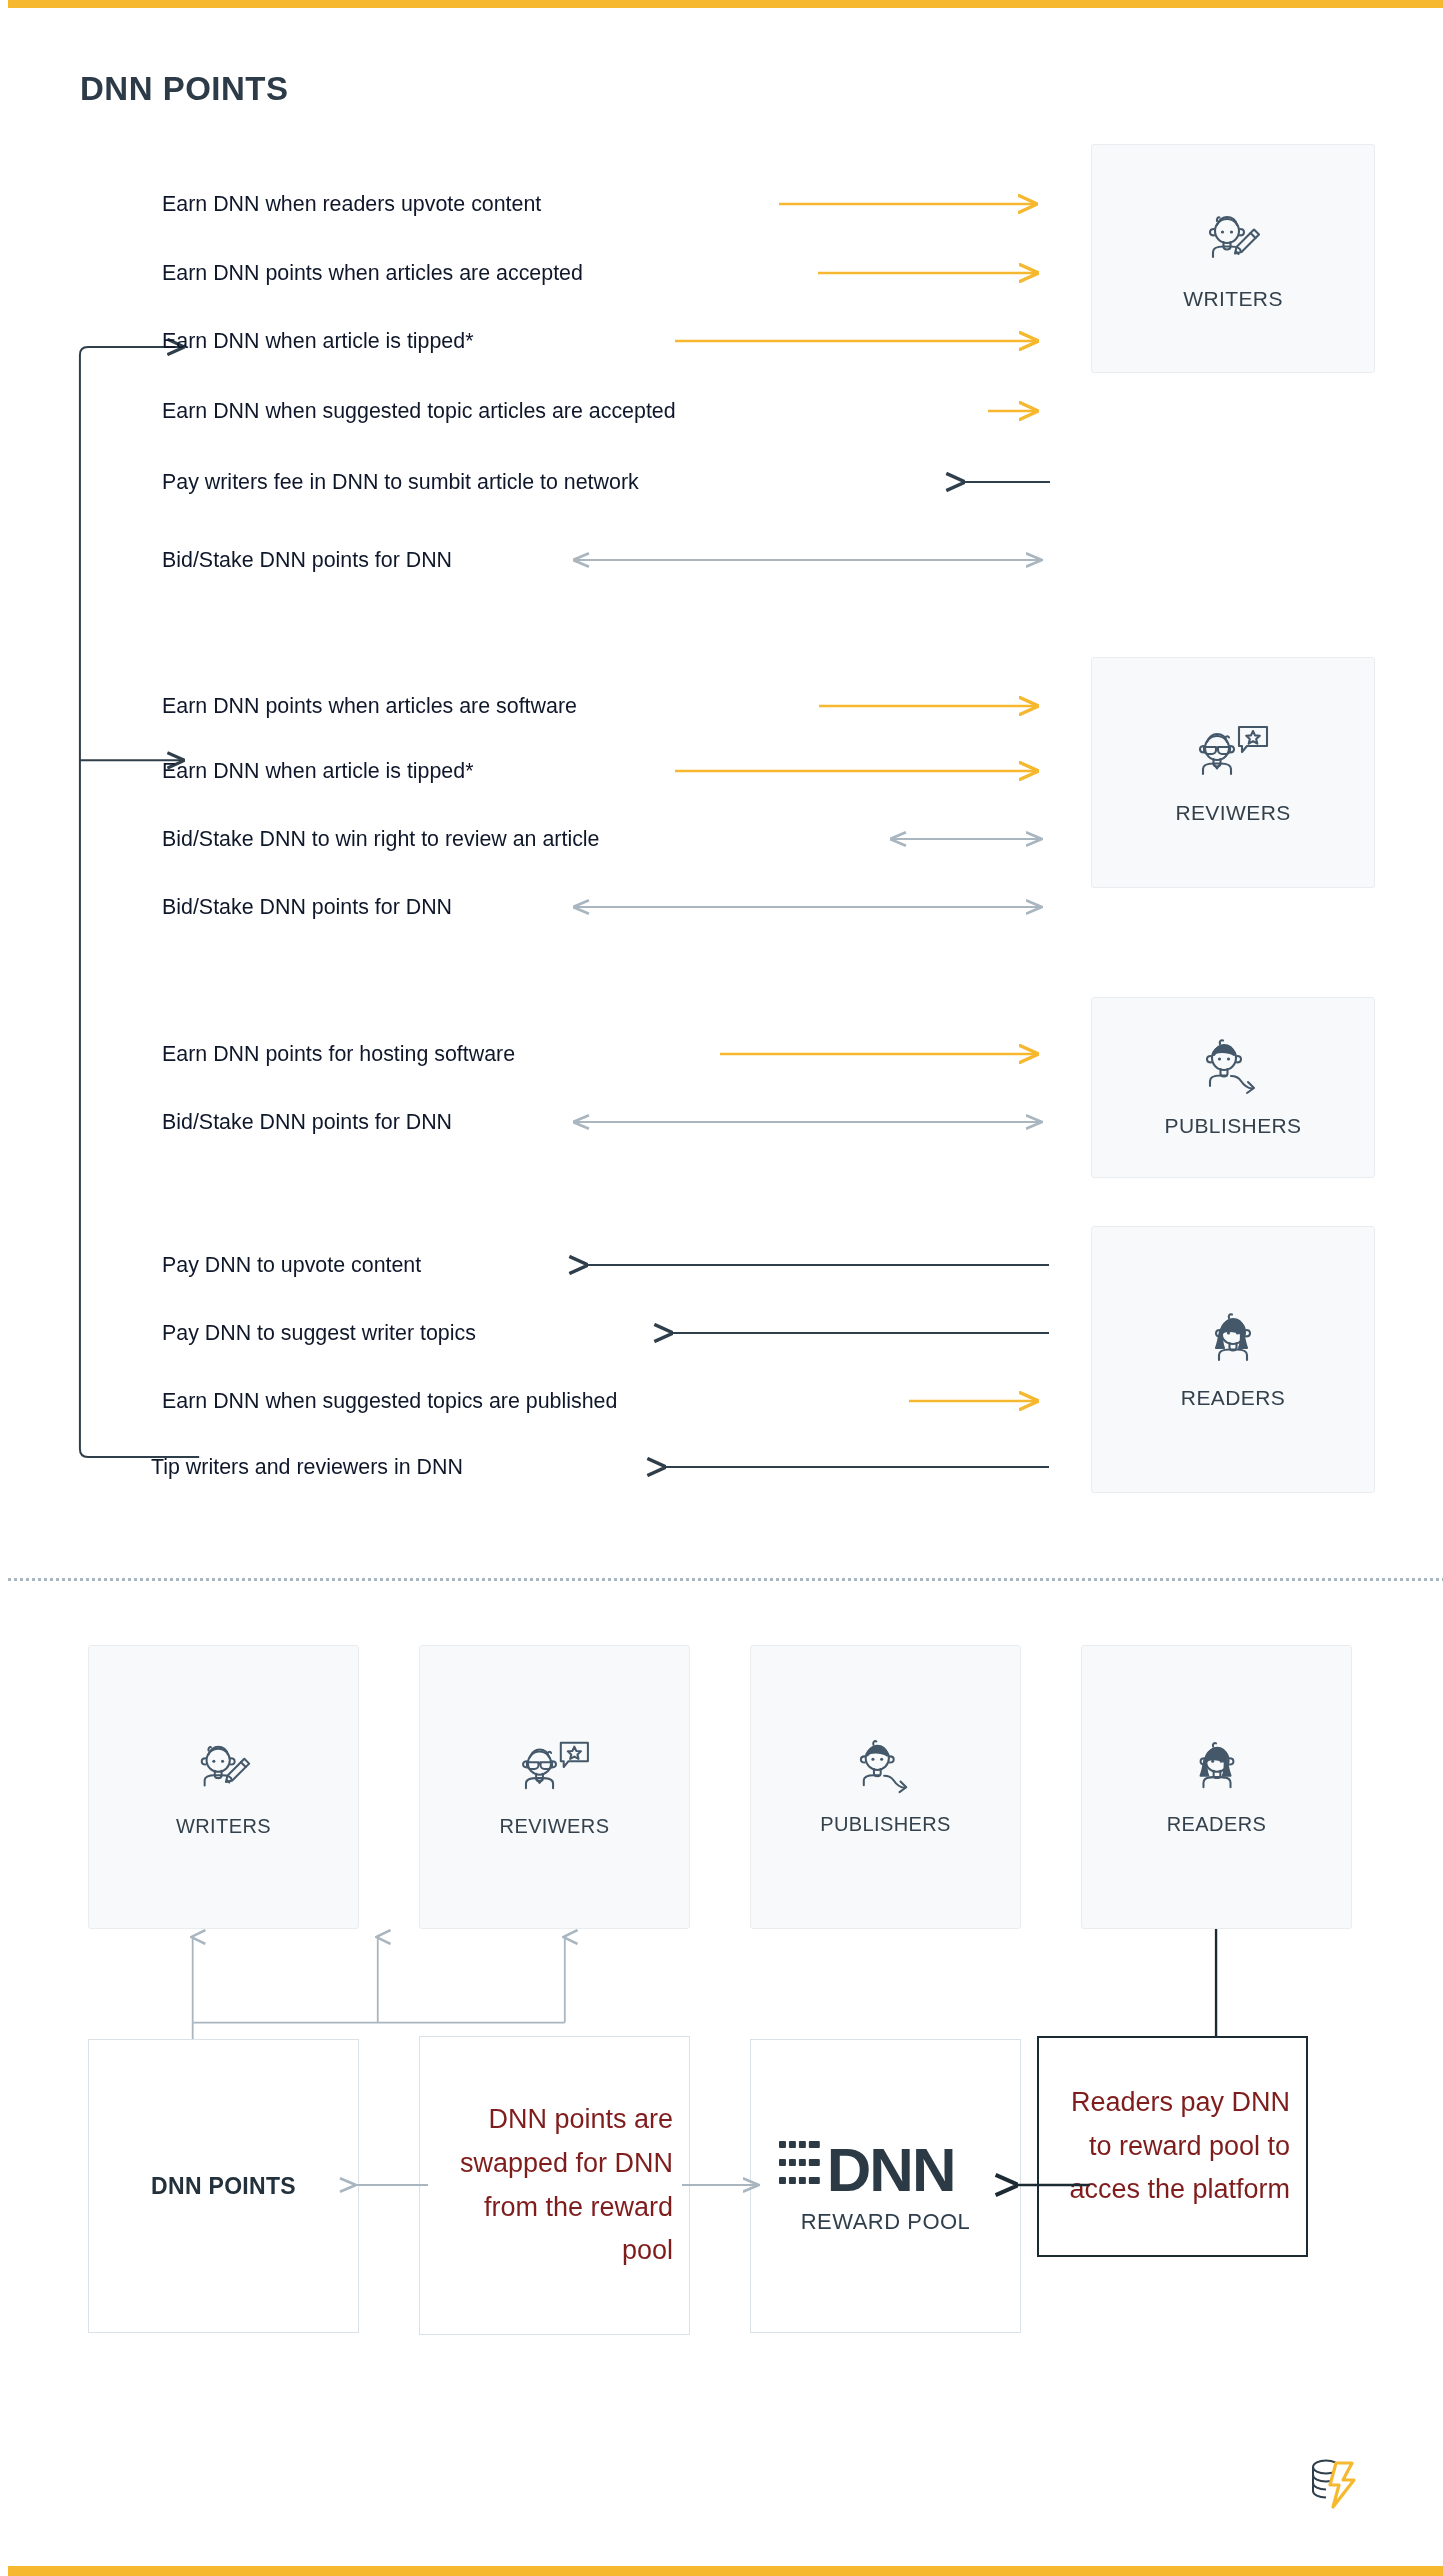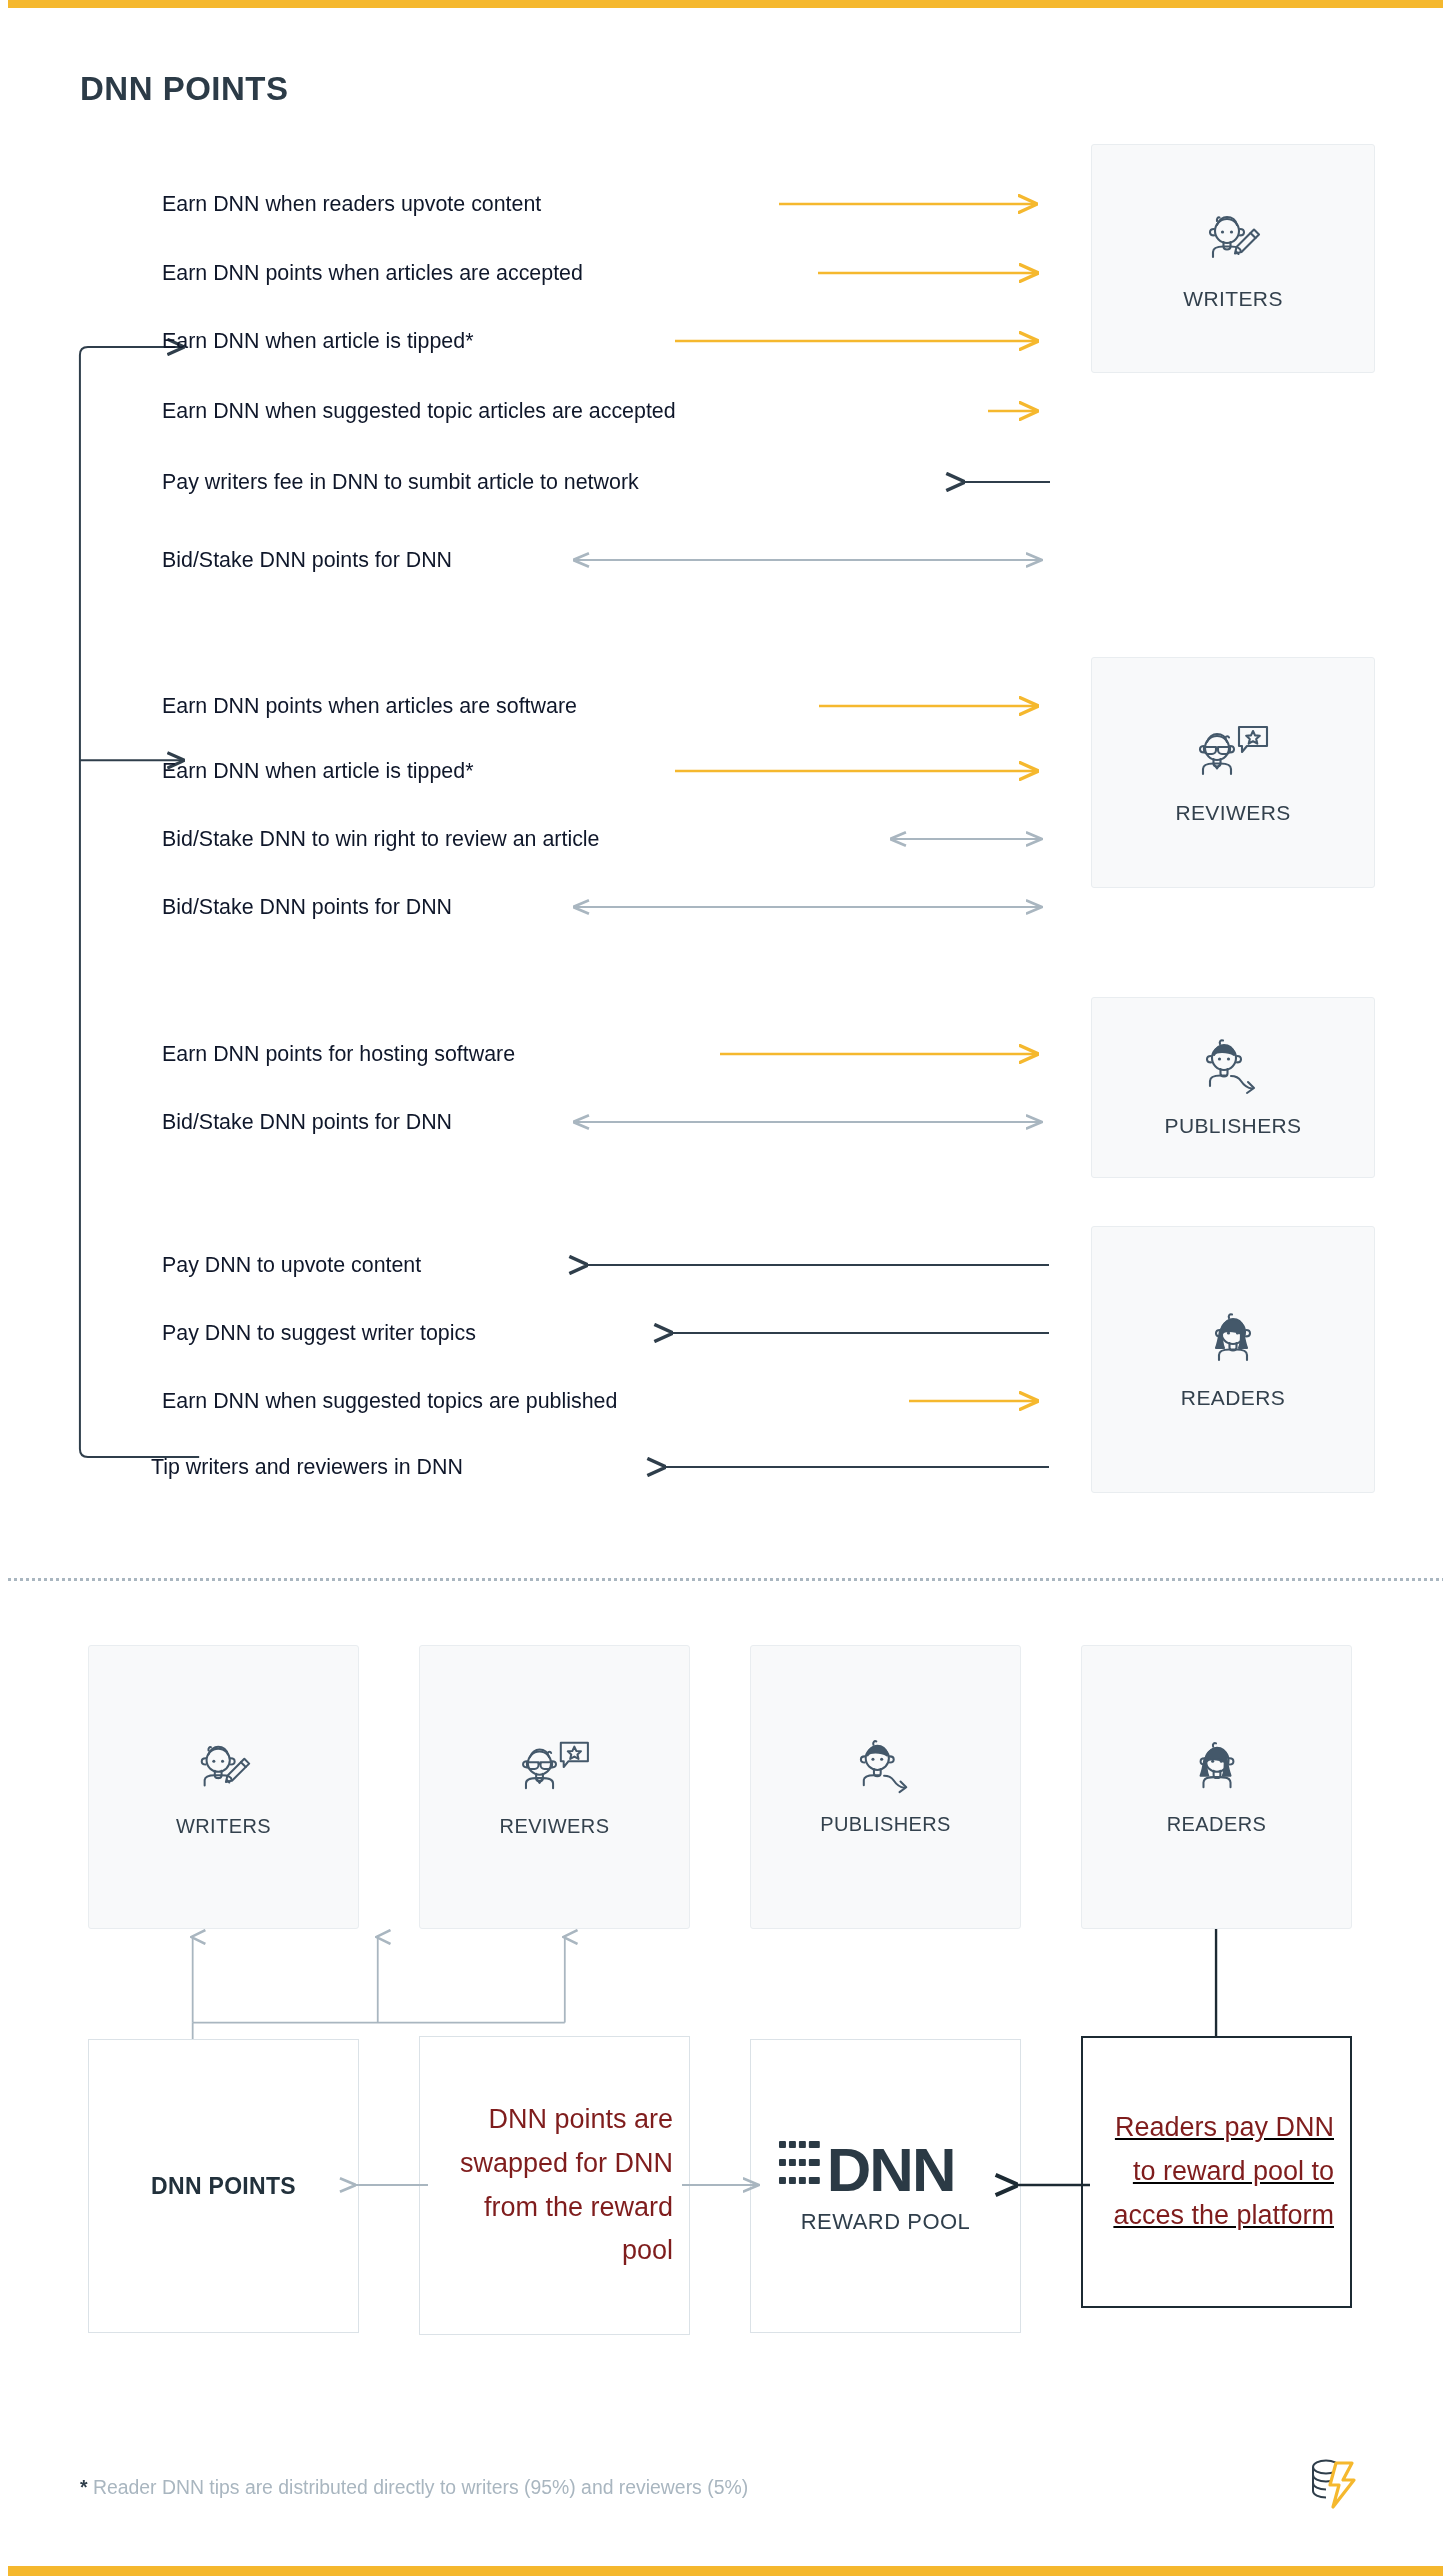--- a/index.html
+++ b/index.html
@@ -432,38 +432,34 @@
           <rect x="22" y="40" width="7" height="7" rx="1"></rect>
           <rect x="32" y="40" width="11" height="7" rx="1"></rect>
         </g>
         <text x="50" y="54" font-family="'Liberation Sans', sans-serif" font-size="62" font-weight="bold" fill="#2b3a45" letter-spacing="-2">DNN</text>
       </svg>
     </span>
     <span class="pool-sub">REWARD POOL</span>
   </div>
 </div>
 
-<div class="flow-box strong" style="left:1073px; top:2036px; width:271px; height:272px;text-decoration:underline;">
+<div class="flow-box strong" style="left:1029px; top:2036px; width:271px; height:221px;">
   <span class="bx-para">Readers pay DNN to reward pool to acces the platform</span>
 </div>
 
 <svg style="position:absolute; left:338px; top:2170px;" width="90" height="30" viewBox="0 0 90 30">
   <line x1="82" y1="15" x2="8" y2="15" stroke="#a9b6c0" stroke-width="1.9" marker-end="url(#al-g)"></line>
 </svg>
 <svg style="position:absolute; left:672px; top:2170px;" width="90" height="30" viewBox="0 0 90 30">
   <line x1="2" y1="15" x2="78" y2="15" stroke="#a9b6c0" stroke-width="1.9" marker-end="url(#ar-g)"></line>
 </svg>
 <svg style="position:absolute; left:1000px; top:2170px;" width="90" height="30" viewBox="0 0 90 30">
   <line x1="82" y1="15" x2="8" y2="15" stroke="#1c2a33" stroke-width="2.4" marker-end="url(#al-blk)"></line>
 </svg>
 
-<div class="footnote">
-  <span class="star">*</span>
-  <span>Reader DNN tips are distributed directly to writers (95%) and reviewers (5%)</span>
-</div>
 
 <span class="brand-logo">
   <svg width="56" height="58" viewBox="0 0 56 58" fill="none">
     <g stroke="#2f3e4b" stroke-width="2" fill="none">
       <ellipse cx="24" cy="13" rx="13" ry="6.5"></ellipse>
       <path d="M11 13v8c0 3.6 5.8 6.5 13 6.5s13-2.9 13-6.5v-8"></path>
       <path d="M11 21v8c0 3.6 5.8 6.5 13 6.5"></path>
       <path d="M11 29v8c0 3.6 5.8 6.5 13 6.5"></path>
     </g>
     <path d="M34 9 L50 9 L41 26 L52 26 L31 53 L37 31 L28 31 Z" fill="#ffffff" stroke="#f5b82e" stroke-width="3.2" stroke-linejoin="round"></path>

